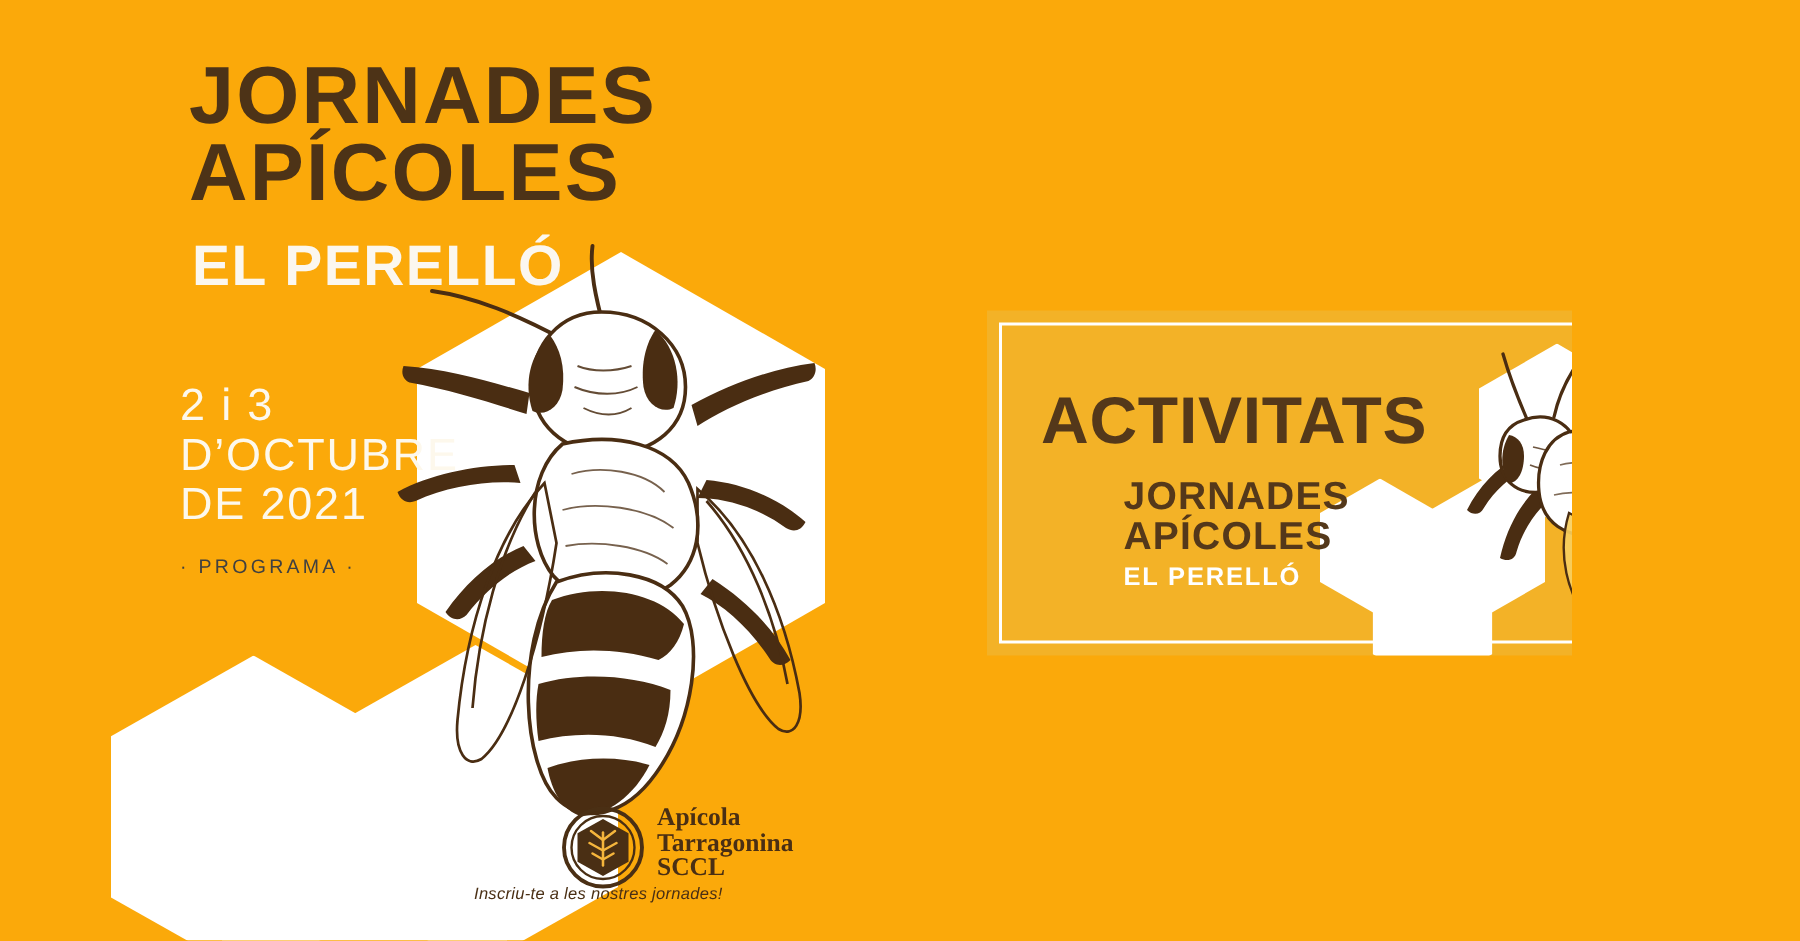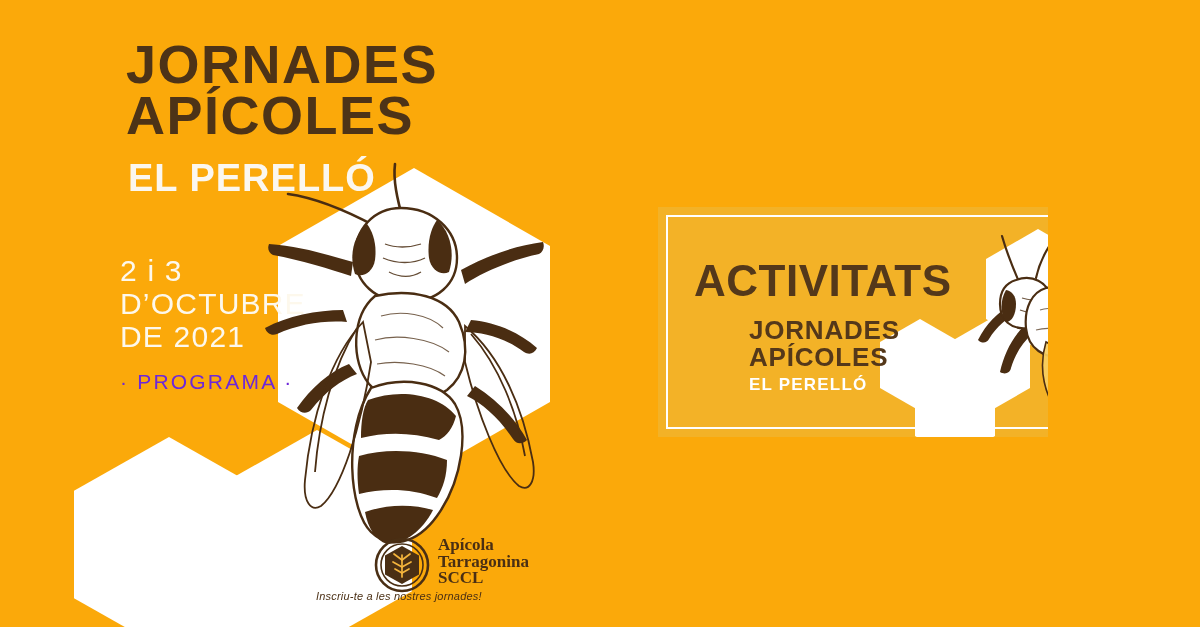--- a/index.html
+++ b/index.html
@@ -61,22 +61,22 @@
     font-size:30px;
     font-weight:400;
     letter-spacing:1.2px;
     line-height:33px;
     white-space:pre-line;
     z-index:6;
   }
   .programa {
     position:absolute;
     left:120px; top:370px;
-    color:#6d28d9;
-    font-size:21px;
+    color:#404040;
+    font-size:13px;
     font-weight:400;
     letter-spacing:2.2px;
     z-index:6;
   }
 
   
   .bee-main { position:absolute; left:225px; top:150px; width:350px; height:410px; z-index:5; }
   .bee-main svg { width:100%; height:100%; display:block; }
 
   

